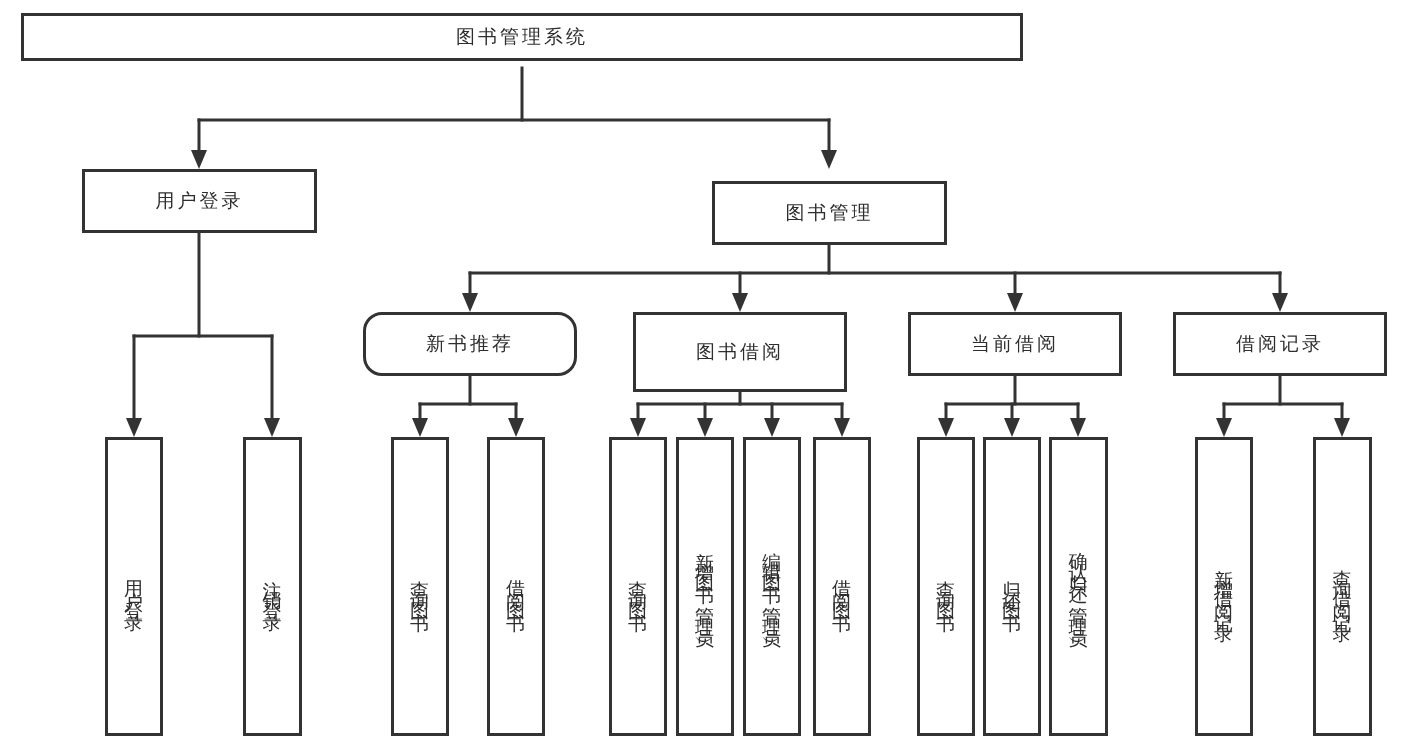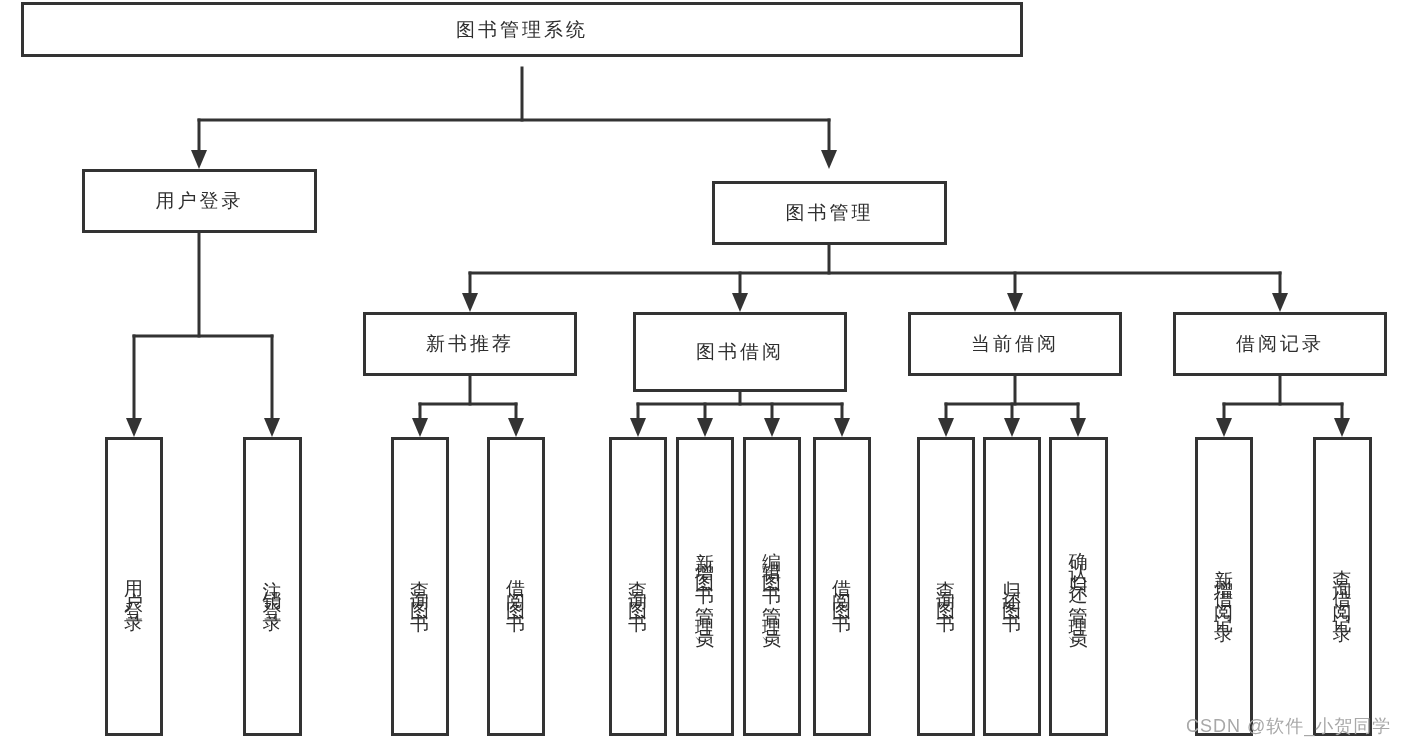--- a/index.html
+++ b/index.html
@@ -102,30 +102,30 @@
       <line x1="1012" y1="404" x2="1012" y2="423" stroke="#333333" stroke-width="3" stroke-linecap="square"></line>
       <polygon points="1004,418 1020,418 1012,437" fill="#333333"></polygon>
       <line x1="1078" y1="404" x2="1078" y2="423" stroke="#333333" stroke-width="3" stroke-linecap="square"></line>
       <polygon points="1070,418 1086,418 1078,437" fill="#333333"></polygon>
       <line x1="1224" y1="404" x2="1224" y2="423" stroke="#333333" stroke-width="3" stroke-linecap="square"></line>
       <polygon points="1216,418 1232,418 1224,437" fill="#333333"></polygon>
       <line x1="1342" y1="404" x2="1342" y2="423" stroke="#333333" stroke-width="3" stroke-linecap="square"></line>
       <polygon points="1334,418 1350,418 1342,437" fill="#333333"></polygon>
     </svg>
   <div id="nodes">
-      <div class="node h" style="left: 21px; top: 2px; width: 1002px; height: 55px;">
+      <div class="node h" style="left: 21px; top: 13px; width: 1002px; height: 48px;">
         <span>图书管理系统</span>
       </div>
       <div class="node h" style="left: 82px; top: 169px; width: 235px; height: 64px;">
         <span>用户登录</span>
       </div>
       <div class="node h" style="left: 712px; top: 169px; width: 235px; height: 64px; margin-top: 12px;">
         <span>图书管理</span>
       </div>
-      <div class="node h" style="left: 363px; top: 312px; width: 214px; height: 64px;">
+      <div class="node h" style="left: 363px; top: 312px; width: 214px; height: 64px; border-radius: 19px;">
         <span>新书推荐</span>
       </div>
       <div class="node h" style="left: 633px; top: 312px; width: 214px; height: 80px;">
         <span>图书借阅</span>
       </div>
       <div class="node h" style="left: 908px; top: 312px; width: 214px; height: 64px; text-align: right;">
         <span>当前借阅</span>
       </div>
       <div class="node h" style="left: 1173px; top: 312px; width: 214px; height: 64px;">
         <span>借阅记录</span>
@@ -163,14 +163,13 @@
       <div class="node v" style="left: 1049px; top: 437px; width: 59px; height: 299px;">
         <span>确认归还（管理员）</span>
       </div>
       <div class="node v" style="left: 1195px; top: 437px; width: 58px; height: 299px;">
         <span>新增借阅记录</span>
       </div>
       <div class="node v" style="left: 1313px; top: 437px; width: 59px; height: 299px;">
         <span>查询借阅记录</span>
       </div>
     </div>
-  <div class="watermark">CSDN @软件_小贺同学</div>
 </div>
 
 </body></html>

